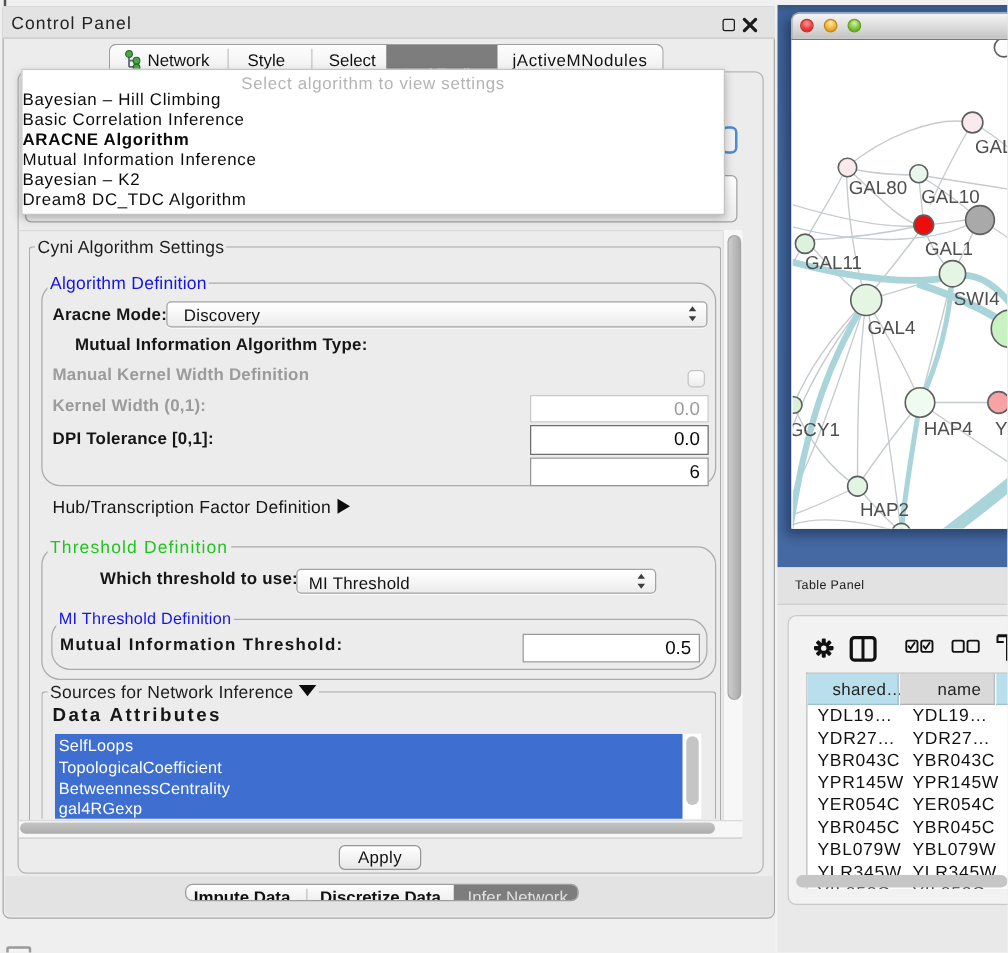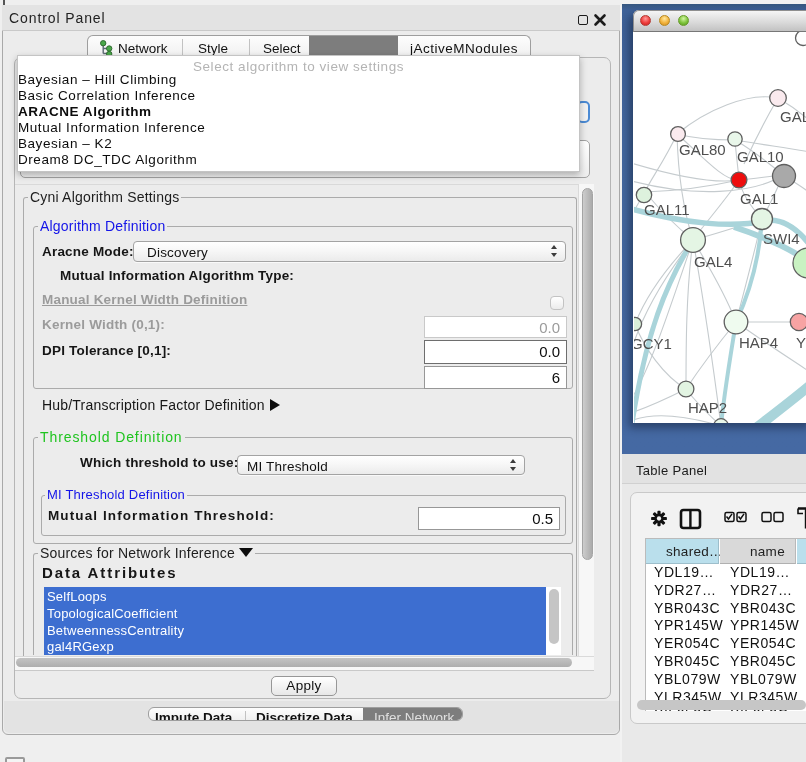--- a/index.html
+++ b/index.html
@@ -14,21 +14,21 @@
   background:linear-gradient(#ffffff, #f7f7f7 45%, #ebebeb);
   box-shadow:0 1px 0 rgba(255,255,255,.7); }
 .combo .ctext { position:absolute; left:10px; top:2.5px; font-size:13.5px; color:#111; letter-spacing:0.2px;}
 .spin { position:absolute; right:7px; top:50%; width:7px; height:12px; margin-top:-6px; }
 .spin:before { content:""; position:absolute; left:0; top:0; border-left:3.5px solid transparent;
   border-right:3.5px solid transparent; border-bottom:4.5px solid #3c3c3c; }
 .spin:after { content:""; position:absolute; left:0; bottom:0; border-left:3.5px solid transparent;
   border-right:3.5px solid transparent; border-top:4.5px solid #3c3c3c; }
 .field { position:absolute; background:#fff; border:1px solid #b9b9b9;
   font-size:15px; text-align:right; padding:2px 6px 0 0; color:#0c0c0c; }
-.group { position:absolute; border:1px solid #ababab; border-radius:3px; }
+.group { position:absolute; border:1px solid #ababab; border-radius:15px; }
 .gtitle { position:absolute; top:-9px; left:5px; background:#ececec; padding:0 2px;
   font-size:14px; letter-spacing:0.2px; white-space:nowrap; }
 </style>
 </head>
 <body>
 <div id="stage">
   <div class="abs" style="left:3px; top:0; width:2px; height:5px; background:#555;"></div>
 
   <div class="abs" style="left:620px; top:0; width:186px; height:762px; background:#f2f2f2;"></div>
   <div class="abs" style="left:622px; top:4px; width:184px; height:450px;
@@ -121,21 +121,21 @@
         <text x="-3" y="317">GCY1</text>
         <text x="105" y="316">HAP4</text>
         <text x="162" y="316">YJ</text>
         <text x="54" y="381">HAP2</text>
       </g>
     </svg>
   </div>
 
   <div class="abs" style="left:622px; top:454px; width:184px; height:308px; background:#e9e9e9;"></div>
   <div class="abs" style="left:622px; top:454px; width:184px; height:30px; background:#e2e2e2; border-bottom:1px solid #d0d0d0;"></div>
-  <div class="abs" style="left:636px; top:463px; font-size:13px; color:#1c1c1c; letter-spacing:0.3px;text-align:center;">Table Panel</div>
+  <div class="abs" style="left:636px; top:463px; font-size:10px; color:#1c1c1c; letter-spacing:0.3px;text-align:center;">Table Panel</div>
 
   <div class="abs" style="left:630px; top:492px; width:186px; height:232px; background:#f2f2f2;
      border:1px solid #c9c9c9; border-radius:7px;"></div>
 
   <div class="abs" style="left:640px; top:500px; width:166px; height:36px;">
     <svg width="166" height="36" viewBox="0 0 166 36">
       <g fill="#111">
         <g transform="translate(19,18.5) scale(0.9)">
           <g>
             <rect x="-1.8" y="-8.5" width="3.6" height="17" rx="1"></rect>
@@ -247,21 +247,21 @@
 
   <div class="group" style="left:33px; top:226px; width:540px; height:163px;">
     <div class="gtitle" style="color:#1414e8; font-size:14px; left:4px;">Algorithm Definition</div>
   </div>
   <div class="lbl abs" style="left:42px; top:244px;">Aracne Mode:</div>
   <div class="combo" style="left:133px; top:241px; width:433px; height:20.5px;">
     <span class="ctext" style="left:13px;">Discovery</span>
       <span class="spin"></span>
   </div>
   <div class="lbl abs" style="left:60px; top:268px;">Mutual Information Algorithm Type:</div>
-  <div class="lbl abs dis" style="left:42px; top:292px;text-decoration:underline;">Manual Kernel Width Definition</div>
+  <div class="lbl abs dis" style="left:42px; top:292px;">Manual Kernel Width Definition</div>
   <div class="abs" style="left:550px; top:296px; width:14px; height:14px; background:linear-gradient(#ffffff,#ececec); border:1px solid #c3c3c3; border-radius:4px;"></div>
   <div class="lbl abs dis" style="left:42px; top:317px;">Kernel Width (0,1):</div>
   <div class="field dis" style="left:424px; top:316px; width:143px; height:22px; border-color:#c9c9c9;">0.0</div>
   <div class="lbl abs" style="left:42px; top:343px;">DPI Tolerance [0,1]:</div>
   <div class="field" style="left:424px; top:340px; width:143px; height:24px; border:1.5px solid #6e6e6e;">0.0</div>
   <div class="field" style="left:424px; top:366px; width:143px; height:23px; border:1.3px solid #979797;">6</div>
 
   <div class="abs" style="left:42px; top:397px; font-size:14px; color:#161616; letter-spacing:0.2px;">Hub/Transcription Factor Definition</div>
   <div class="abs" style="left:270px; top:399px; width:0; height:0; border-top:6px solid transparent; border-bottom:6px solid transparent; border-left:10px solid #0c0c0c;"></div>
 

